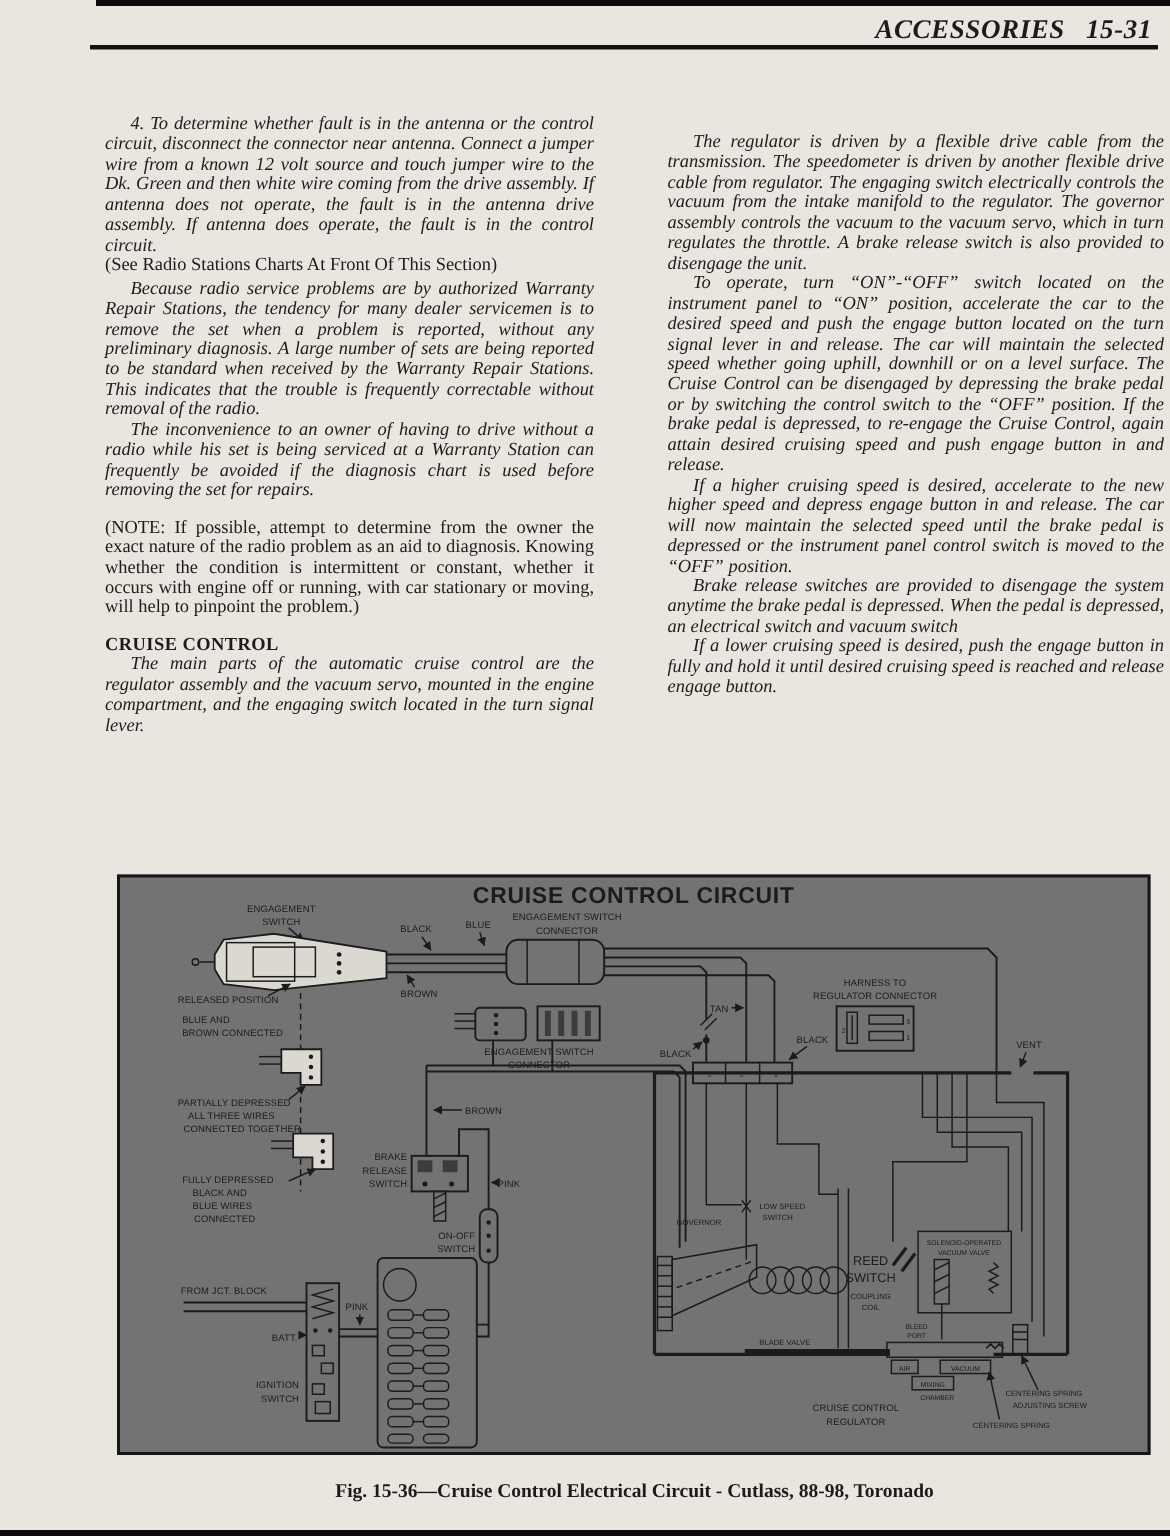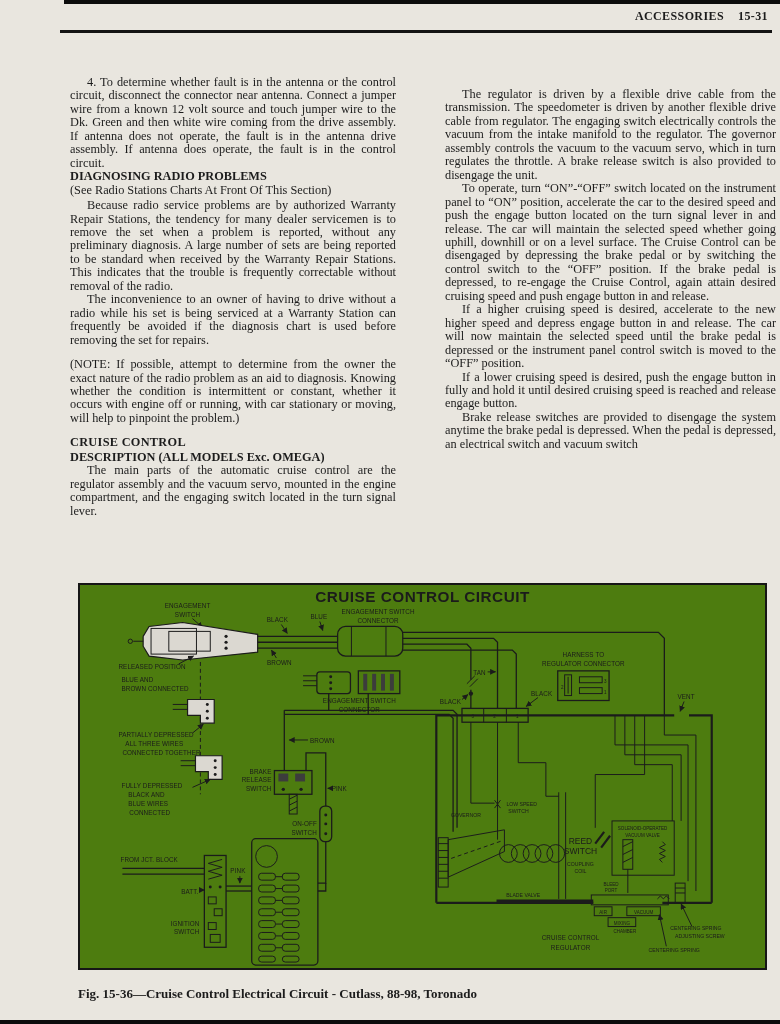--- a/index.html
+++ b/index.html
@@ -4,83 +4,81 @@
 <style>
   html,body{margin:0;padding:0;}
   body{
     width:780px;height:1024px;position:relative;overflow:hidden;
     background:#e9e6df;color:#1c1c1c;
     font-family:"Liberation Serif", serif;
   }
   .scan-strip{position:absolute;background:#0c0c0c;}
   #strip-top{top:0;left:64px;right:0;height:4px;}
   #strip-bottom{bottom:0;left:0;right:0;height:4px;}
-  .page-header{position:absolute;top:9px;right:12px;font-weight:bold;font-size:12px;letter-spacing:.4px;}
+  .page-header{position:absolute;top:9px;right:12px;font-weight:bold;font-size:18px;letter-spacing:.4px;font-style:italic;}
   .page-header .pgnum{margin-left:14px;}
   #header-rule{position:absolute;top:30px;left:60px;width:712px;height:3px;background:#131313;}
   .col{position:absolute;top:76px;}
   #col-left{left:70px;width:326px;}
   #col-right{left:445px;width:331px;margin-top:12px;}
   .col p{margin:0;text-align:justify;font-size:12.3px;line-height:13.45px;}
-  .ind{text-indent:17px;}
+  .ind{text-indent:17px;font-style:italic;}
   .note{margin:11px 0 !important;font-family:Liberation Serif, serif;}
   .sec-h{font-weight:bold;font-size:12.6px;margin:9px 0 1px;}
   .sub{margin:0 0 2px !important;}
   .center-h{text-align:center;font-weight:bold;font-size:12.9px;letter-spacing:.3px;margin:10px 0 2px;}
   #diagram-box{
     position:absolute;left:78px;top:583px;width:685px;height:383px;
-    border:2.6px solid #161616;background:#4d7c0f;box-sizing:content-box;
+    border:2.6px solid #161616;background:#737373;box-sizing:content-box;
   }
   #diagram-box svg{display:block;}
   svg text{font-family:"Liberation Sans", sans-serif;fill:#1b1b1b;}
   .dt{font-size:15.5px;font-weight:bold;letter-spacing:.5px;}
   .dl{font-size:6.4px;letter-spacing:.1px;}
   .ds{font-size:5.2px;}
   .dp{font-size:4.6px;}
   .db{font-size:8.6px;}
   .dm{text-anchor:middle;}
   .de{text-anchor:end;}
   .ln{fill:none;stroke:#1b1b1b;stroke-width:1.3px;}
   .ln1{fill:none;stroke:#1b1b1b;stroke-width:1px;}
   .ln2{fill:none;stroke:#1b1b1b;stroke-width:2.2px;}
   .thick{fill:none;stroke:#1b1b1b;stroke-width:4px;}
   .dash{stroke-dasharray:4 3;}
   .fillg{fill:#dbd8d1;stroke:#1b1b1b;stroke-width:1.2px;}
   .fillk{fill:#3c3c3c;}
-  #caption{position:absolute;left:78px;top:986px;width:690px;text-align:left;font-weight:bold;font-size:13px;}
+  #caption{position:absolute;left:78px;top:986px;width:690px;text-align:center;font-weight:bold;font-size:13px;}
 </style>
 </head>
 <body>
 
 <div class="scan-strip" id="strip-top"></div>
 <div class="scan-strip" id="strip-bottom"></div>
 
 <div class="page-header">
   <span>ACCESSORIES</span><span class="pgnum">15-31</span>
 </div>
 <div id="header-rule"></div>
 
 <div class="col" id="col-left">
   <p class="ind">4.  To determine whether fault is in the antenna or the control circuit, disconnect the connector near antenna. Connect a jumper wire from a known 12 volt source and touch jumper wire to the Dk. Green and then white wire coming from the drive assembly. If antenna does not operate, the fault is in the antenna drive assembly. If antenna does operate, the fault is in the control circuit.</p>
-  <p class="sec-h">DIAGNOSING RADIO PROBLEMS</p>
   <p class="sub">(See Radio Stations Charts At Front Of This Section)</p>
   <p class="ind">Because radio service problems are by authorized Warranty Repair Stations, the tendency for many dealer servicemen is to remove the set when a problem is reported, without any preliminary diagnosis. A large number of sets are being reported to be standard when received by the Warranty Repair Stations. This indicates that the trouble is frequently correctable without removal of the radio.</p>
   <p class="ind">The inconvenience to an owner of having to drive without a radio while his set is being serviced at a Warranty Station can frequently be avoided if the diagnosis chart is used before removing the set for repairs.</p>
   <p class="note">(NOTE: If possible, attempt to determine from the owner the exact nature of the radio problem as an aid to diagnosis. Knowing whether the condition is intermittent or constant, whether it occurs with engine off or running, with car stationary or moving, will help to pinpoint the problem.)</p>
   <p class="center-h">CRUISE CONTROL</p>
-  <p class="sec-h" style="margin-top:1px">DESCRIPTION (ALL MODELS Exc. OMEGA)</p>
   <p class="ind">The main parts of the automatic cruise control are the regulator assembly and the vacuum servo, mounted in the engine compartment, and the engaging switch located in the turn signal lever.</p>
 </div>
 
 <div class="col" id="col-right">
   <p class="ind">The regulator is driven by a flexible drive cable from the transmission. The speedometer is driven by another flexible drive cable from regulator. The engaging switch electrically controls the vacuum from the intake manifold to the regulator. The governor assembly controls the vacuum to the vacuum servo, which in turn regulates the throttle. A brake release switch is also provided to disengage the unit.</p>
   <p class="ind">To operate, turn “ON”-“OFF” switch located on the instrument panel to “ON” position, accelerate the car to the desired speed and push the engage button located on the turn signal lever in and release. The car will maintain the selected speed whether going uphill, downhill or on a level surface. The Cruise Control can be disengaged by depressing the brake pedal or by switching the control switch to the “OFF” position. If the brake pedal is depressed, to re-engage the Cruise Control, again attain desired cruising speed and push engage button in and release.</p>
   <p class="ind">If a higher cruising speed is desired, accelerate to the new higher speed and depress engage button in and release. The car will now maintain the selected speed until the brake pedal is depressed or the instrument panel control switch is moved to the “OFF” position.</p>
+  <p class="ind">Brake release switches are provided to disengage the system anytime the brake pedal is depressed. When the pedal is depressed, an electrical switch and vacuum switch</p>
   <p class="ind">If a lower cruising speed is desired, push the engage button in fully and hold it until desired cruising speed is reached and release engage button.</p>
-  <p class="ind">Brake release switches are provided to disengage the system anytime the brake pedal is depressed. When the pedal is depressed, an electrical switch and vacuum switch</p>
 </div>
 
 <div id="diagram-box">
 <svg width="685" height="383" viewBox="0 0 690 388">
   <defs>
     <marker id="arr" markerWidth="7" markerHeight="7" refX="5.5" refY="3" orient="auto">
       <path d="M0,0 L6,3 L0,6 z" fill="#1b1b1b"></path>
     </marker>
   </defs>
 

